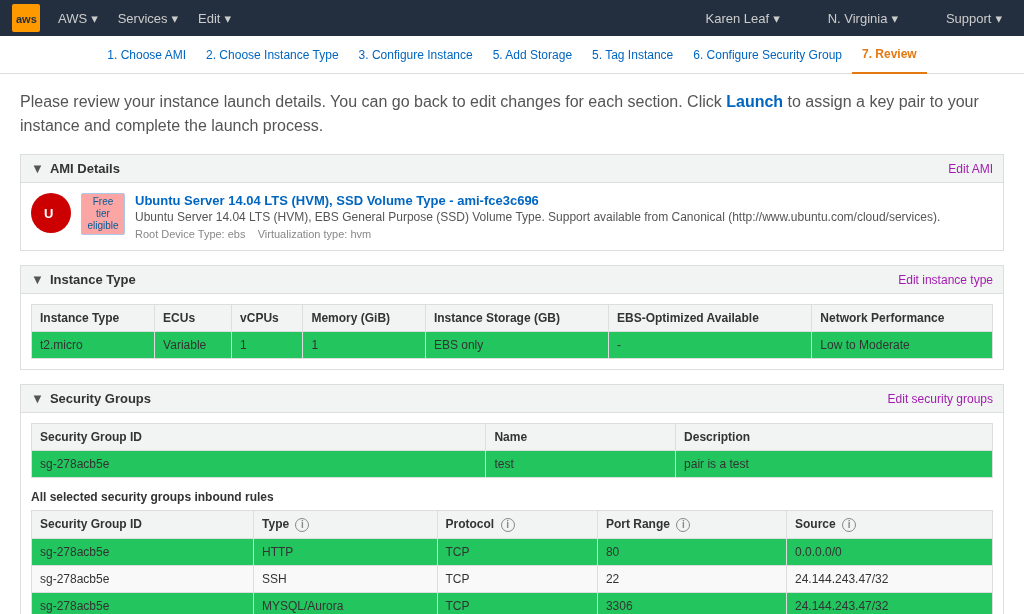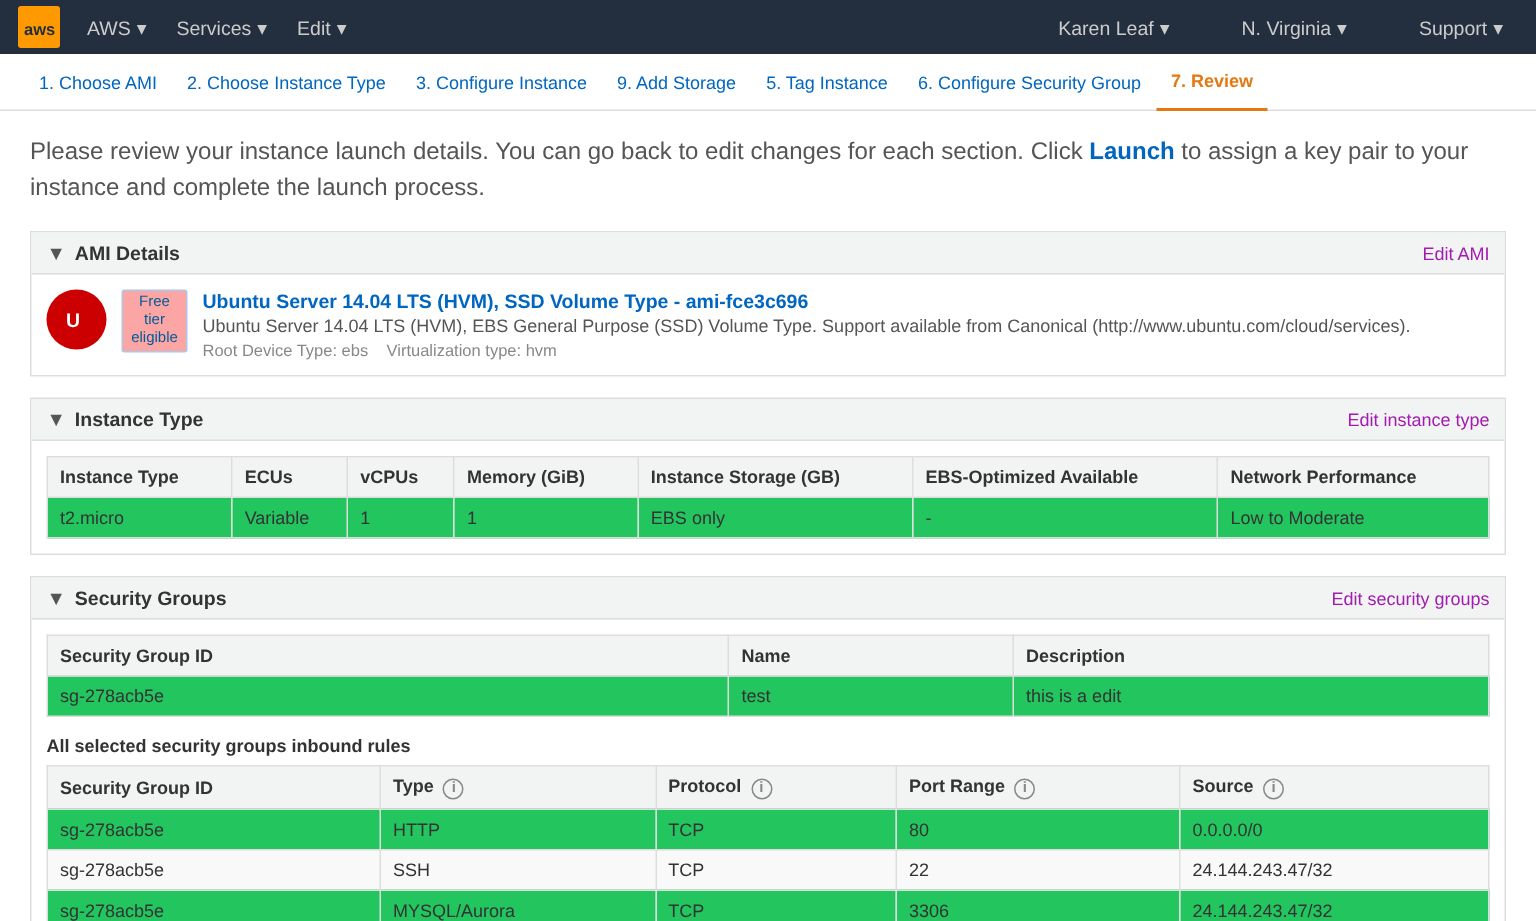--- a/index.html
+++ b/index.html
@@ -40,20 +40,21 @@
     .nav-right { display: flex; align-items: center; gap: 28px; }
 
     
     .wizard-steps {
       background: #fff;
       border-bottom: 1px solid #ddd;
       padding: 0 16px;
       display: flex;
       align-items: center;
       height: 38px;
+      justify-content: center;
     }
     .wizard-step {
       font-size: 12px;
       color: #0066c0;
       padding: 0 10px;
       cursor: pointer;
       white-space: nowrap;
       height: 38px;
       display: flex; align-items: center;
     }
@@ -252,21 +253,21 @@
   <div class="wizard-step link">
     <span>1. Choose AMI</span>
   </div>
   <div class="wizard-step link">
     <span>2. Choose Instance Type</span>
   </div>
   <div class="wizard-step link">
     <span>3. Configure Instance</span>
   </div>
   <div class="wizard-step link">
-    <span>9. Add Storage</span>
+    <span>5. Add Storage</span>
   </div>
   <div class="wizard-step link">
     <span>5. Tag Instance</span>
   </div>
   <div class="wizard-step link">
     <span>6. Configure Security Group</span>
   </div>
   <div class="wizard-step active">
     <span>7. Review</span>
   </div>
@@ -363,21 +364,21 @@
             <tr>
               <th><span>Security Group ID</span></th>
               <th><span>Name</span></th>
               <th><span>Description</span></th>
             </tr>
           </thead>
           <tbody>
             <tr>
               <td>sg-278acb5e</td>
               <td>test</td>
-              <td>this is a edit</td>
+              <td>pair is a test</td>
             </tr>
           </tbody>
         </table>
 
         <div class="inbound-rules-title">All selected security groups inbound rules</div>
 
         <table class="data-table">
           <thead>
             <tr>
               <th>

